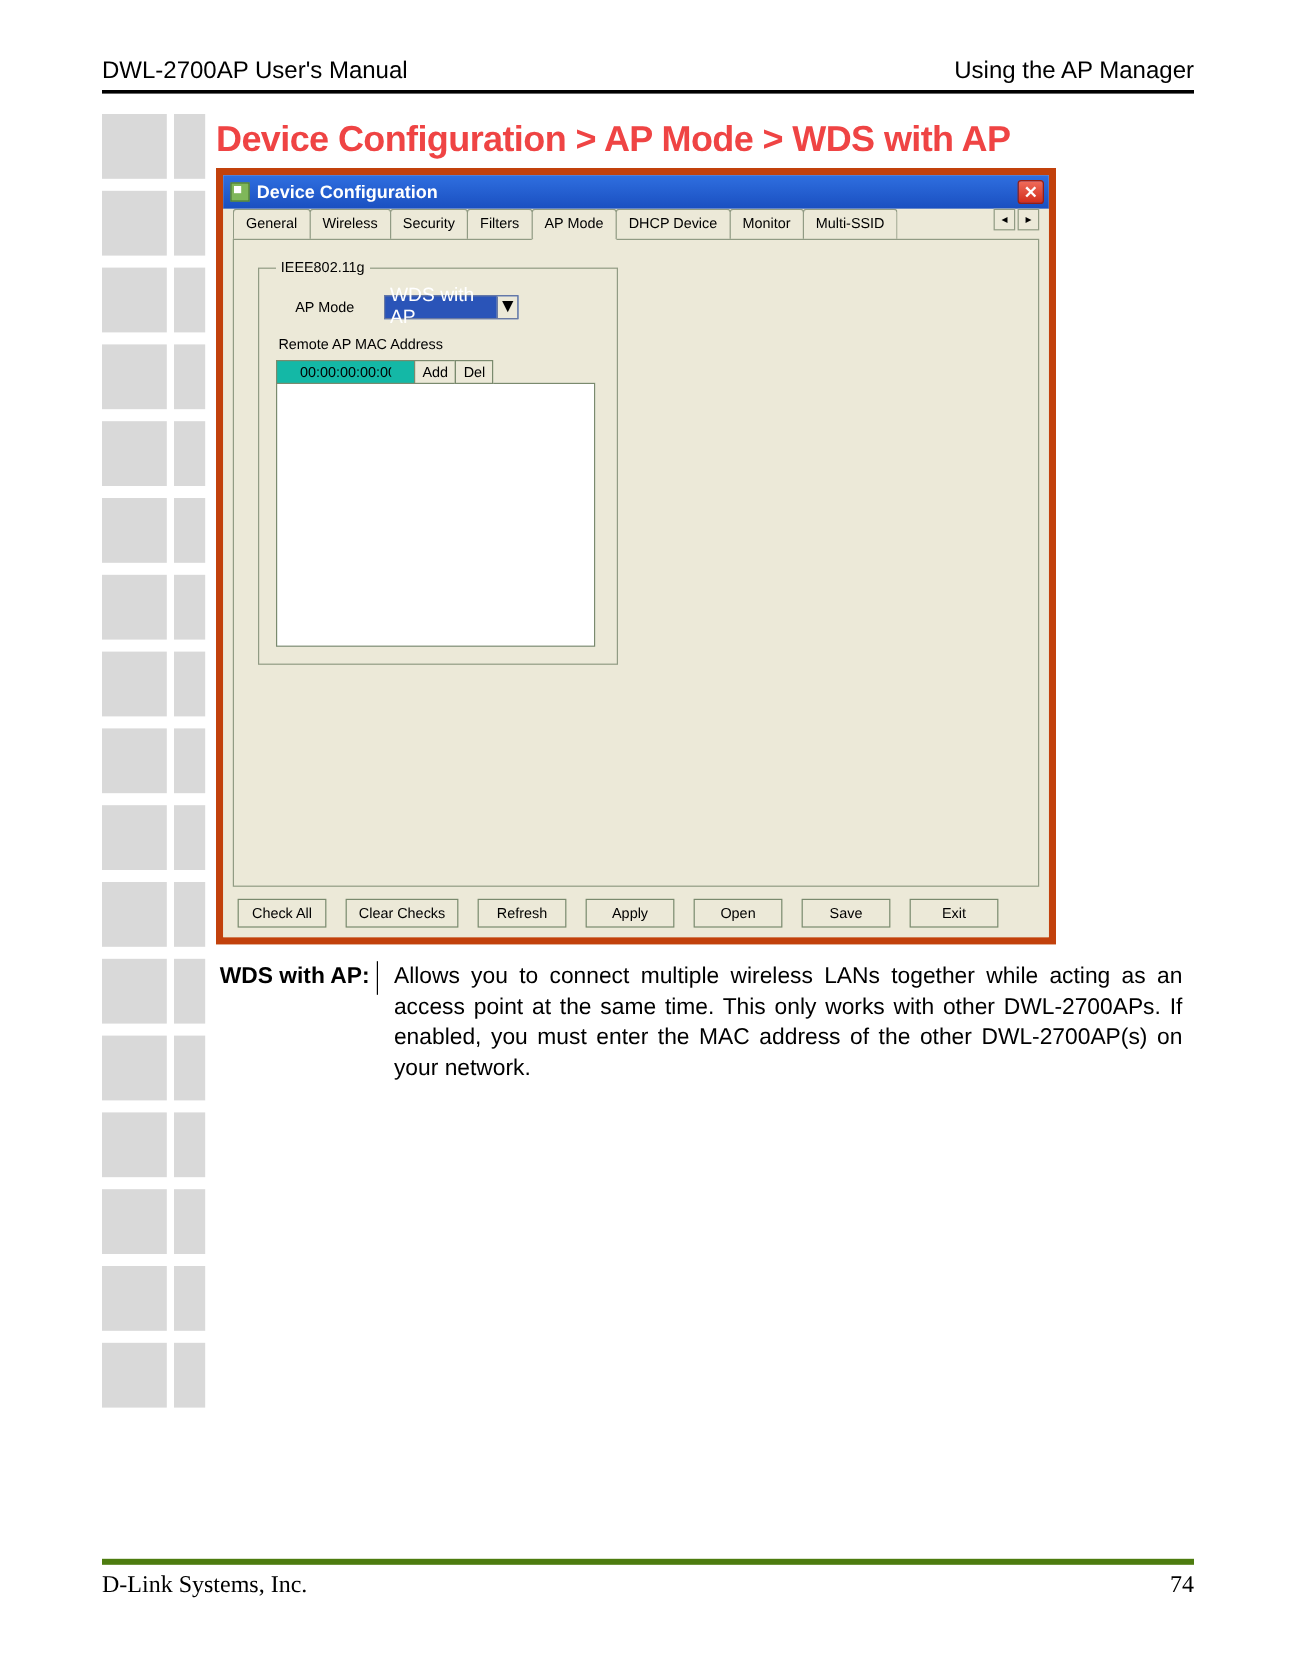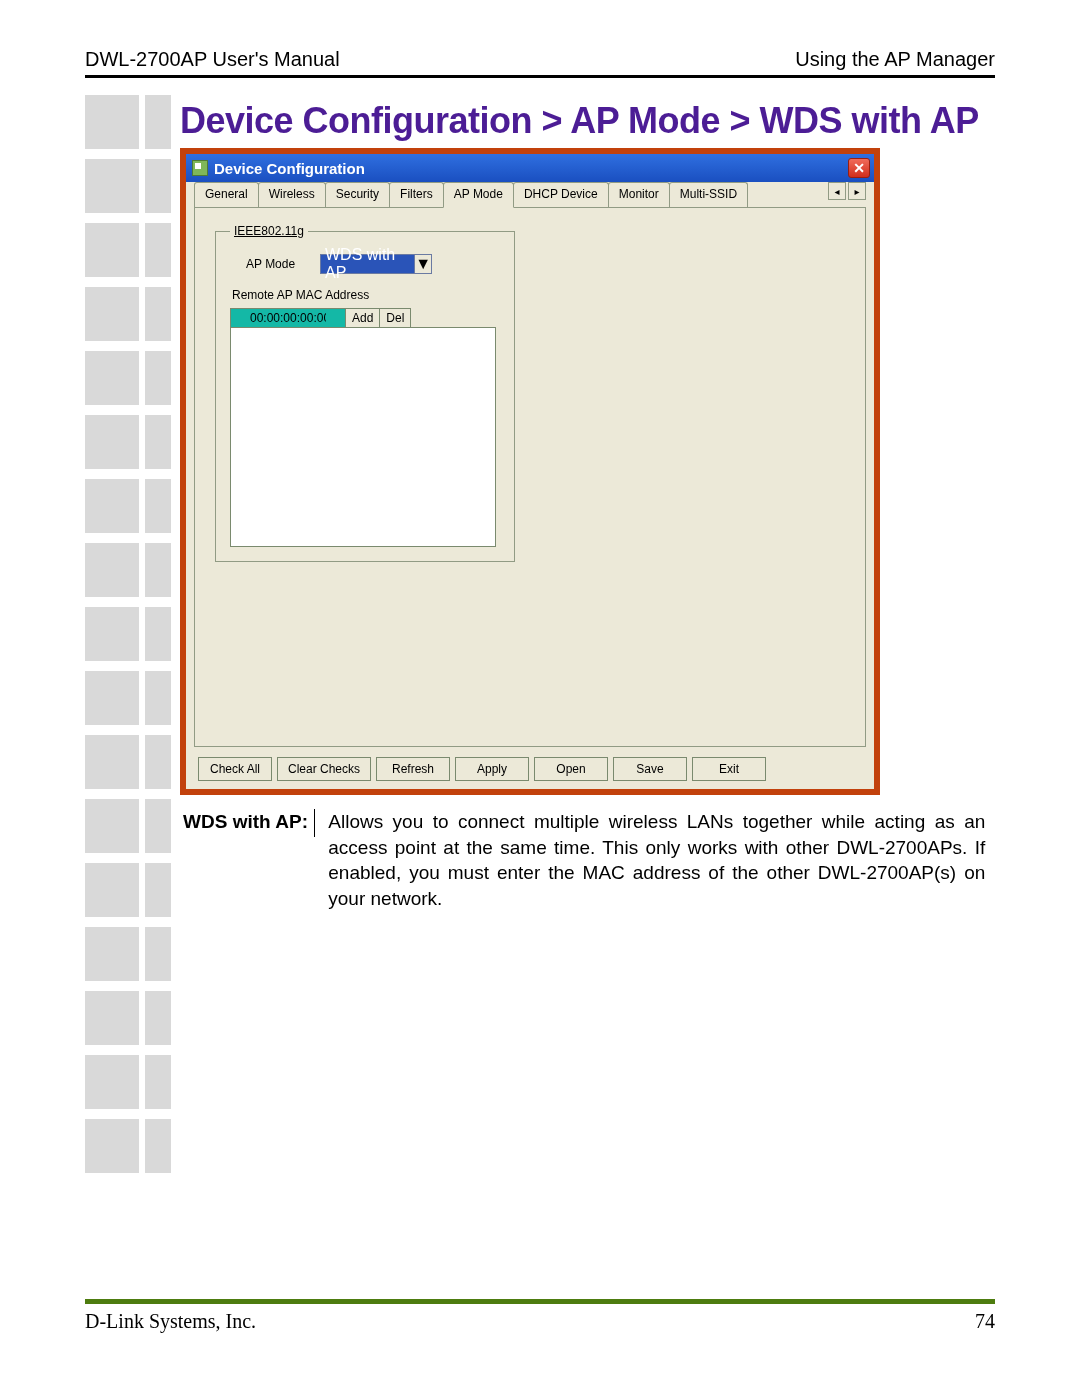--- a/index.html
+++ b/index.html
@@ -28,22 +28,22 @@
   .deco { position: absolute; left: 85px; top: 95px; }
   .deco .row { height: 54px; margin-bottom: 10px; }
   .sq { display: inline-block; background: #d9d9d9; }
   .sqL { width: 54px; height: 54px; }
   .sqS { width: 26px; height: 54px; margin-left: 6px; }
 
   
   .content { position: absolute; left: 180px; top: 100px; right: 85px; }
 
   .breadcrumb {
-    color: #4c1d95;
-    font-size: 36px;
+    color: #ef4444;
+    font-size: 30px;
     font-weight: bold;
     letter-spacing: -0.5px;
     margin-bottom: 6px;
     font-family: "Arial Narrow", Arial, sans-serif;
   }
 
   
   .xp-window {
     width: 700px;
     border: 6px solid #c2410c;
@@ -130,21 +130,21 @@
     margin-top:-1px;
   }
 
   
   fieldset.gb {
     border: 1px solid #919b84;
     padding: 10px 14px 14px 14px;
     width: 300px;
     font-size: 12px;
   }
-  fieldset.gb legend { padding: 0 4px; font-size: 12px; text-decoration: underline; }
+  fieldset.gb legend { padding: 0 4px; font-size: 12px; }
 
   .form-row { display: flex; align-items: center; margin: 6px 0 14px 0; }
   .form-label { width: 90px; text-align: left; font-size: 12px; padding-left:16px;}
   .dd {
     height: 20px;
     border: 1px solid #6a7aa2;
     background: #2a54b8;
     color: #fff;
     font-size: 16px;
     display: flex; align-items: center;
@@ -186,21 +186,21 @@
   .listbox {
     width: 266px; height: 220px;
     border: 1px solid #7a8a6e;
     background: #fff;
     margin-top: -1px;
   }
 
   
   .btnrow {
     display: flex;
-    gap: 5px;
+    gap: 16px;
     margin-top: 10px;
     padding: 0 4px;
   }
   .btnrow .wbtn {
     flex: 0 0 auto;
     min-width: 74px;
     height: 24px;
     border: 1px solid #7a8a6e;
     background: #ece9d8;
     font-size: 12px;

